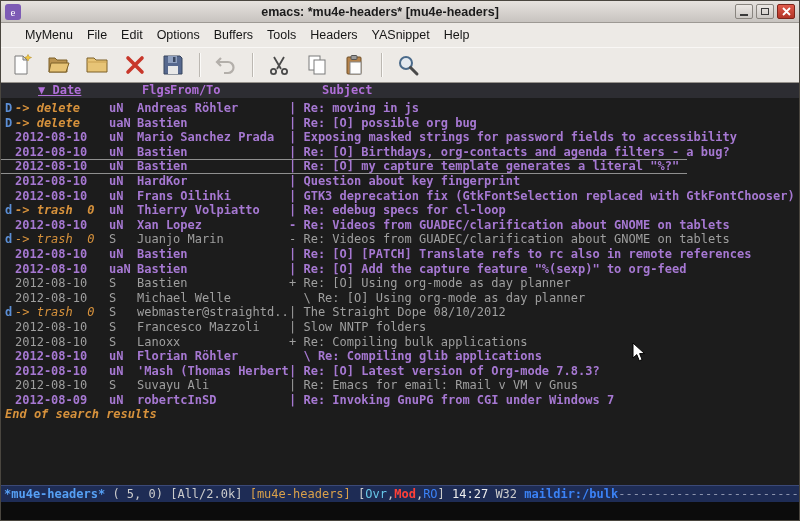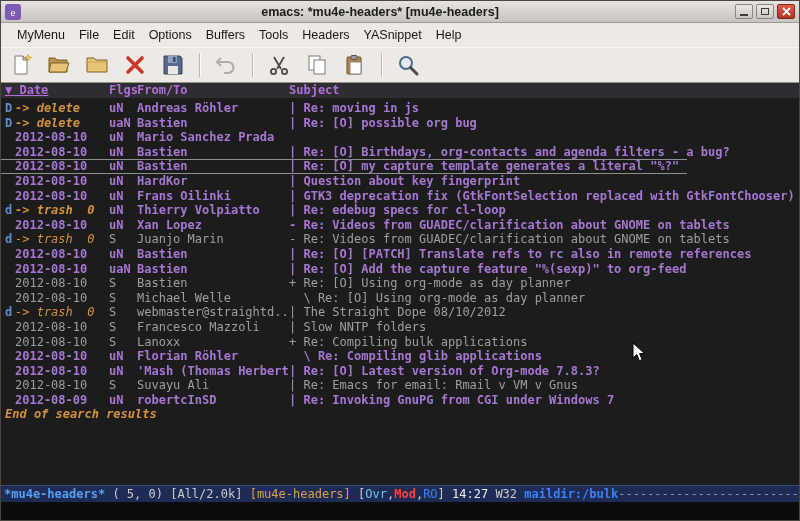--- a/index.html
+++ b/index.html
@@ -18,35 +18,35 @@
   .title { flex:1; text-align:center; font-size:12.5px; font-weight:bold; color:#1b1b1b;
            white-space:nowrap; overflow:hidden; }
   .win-buttons { display:flex; gap:3px; }
   .wbtn { width:18px; height:15px; border:1px solid #89857f; border-radius:2px;
           background:linear-gradient(#ece8e4,#ccc8c4); display:flex; align-items:center;
           justify-content:center; }
   .wbtn.close { background:linear-gradient(#e05a4a,#b23527); border-color:#7e251b; }
   .g-min { width:8px; height:2px; background:#3a3a3a; margin-top:7px; }
   .g-max { width:8px; height:7px; border:1.5px solid #3a3a3a; }
   
-  .menubar { flex:0 0 24px; display:flex; align-items:center; padding:0 9px;
+  .menubar { flex:0 0 24px; display:flex; align-items:center; padding:0 17px;
              background:#edeae6; font-size:12.5px; color:#161616; }
   .menu-item { padding:4px 7px; cursor:default; }
   
   .toolbar { flex:0 0 36px; display:flex; align-items:center; gap:6px; padding:0 4px;
              background:#edeae6; border-top:1px solid #f9f7f5; border-bottom:1px solid #96928c; }
   .tool-btn { width:32px; height:30px; display:flex; align-items:center; justify-content:center;
               border-radius:3px; }
   .tool-sep { width:1px; height:24px; background:#bcb8b2; box-shadow:1px 0 0 #fbfaf8; margin:0 4px; }
   
   .buffer { flex:1; background:#1c1c1c; display:flex; flex-direction:column;
             font-family:"DejaVu Sans Mono", monospace; font-size:12px; overflow:hidden; }
   .header-line { flex:0 0 15px; height:15px; line-height:15px; background:#2d2d32;
                  color:#b06fd8; font-weight:bold; display:flex; padding-left:4px; white-space:pre; }
-  .hl-date { width:104px; text-decoration:underline; }
+  .hl-date { width:104px; text-decoration:underline;margin-left:33px; }
   .c-mark  { width:10px; }
   .c-date  { width:94px; }
   .c-flags { width:28px; }
   .c-from  { width:152px; overflow:hidden; }
   .c-subj  { flex:1; overflow:hidden; }
   .rows { padding-top:3px; }
   .hrow { display:flex; height:14.6px; line-height:14.6px; padding-left:4px; }
   .hrow span { white-space:pre; overflow:hidden; }
   .f-unread { color:#a678d2; font-weight:bold; }
   .f-seen   { color:#9f9f9f; }
@@ -205,20 +205,21 @@
           <span class="c-date m-target">-&gt; delete</span>
           <span class="c-flags">uaN</span>
           <span class="c-from">Bastien</span>
           <span class="c-subj">| Re: [O] possible org bug</span>
         </div>
         <div class="hrow f-unread">
           <span class="c-mark m-mark"></span>
           <span class="c-date">2012-08-10</span>
           <span class="c-flags">uN</span>
           <span class="c-from">Mario Sanchez Prada</span>
+          <span class="c-subj">| Exposing masked strings for password fields to accessibility</span>
         </div>
         <div class="hrow f-unread">
           <span class="c-mark m-mark"></span>
           <span class="c-date">2012-08-10</span>
           <span class="c-flags">uN</span>
           <span class="c-from">Bastien</span>
           <span class="c-subj">| Re: [O] Birthdays, org-contacts and agenda filters - a bug?</span>
         </div>
         <div class="hrow f-unread current">
           <span class="c-mark m-mark"></span>

